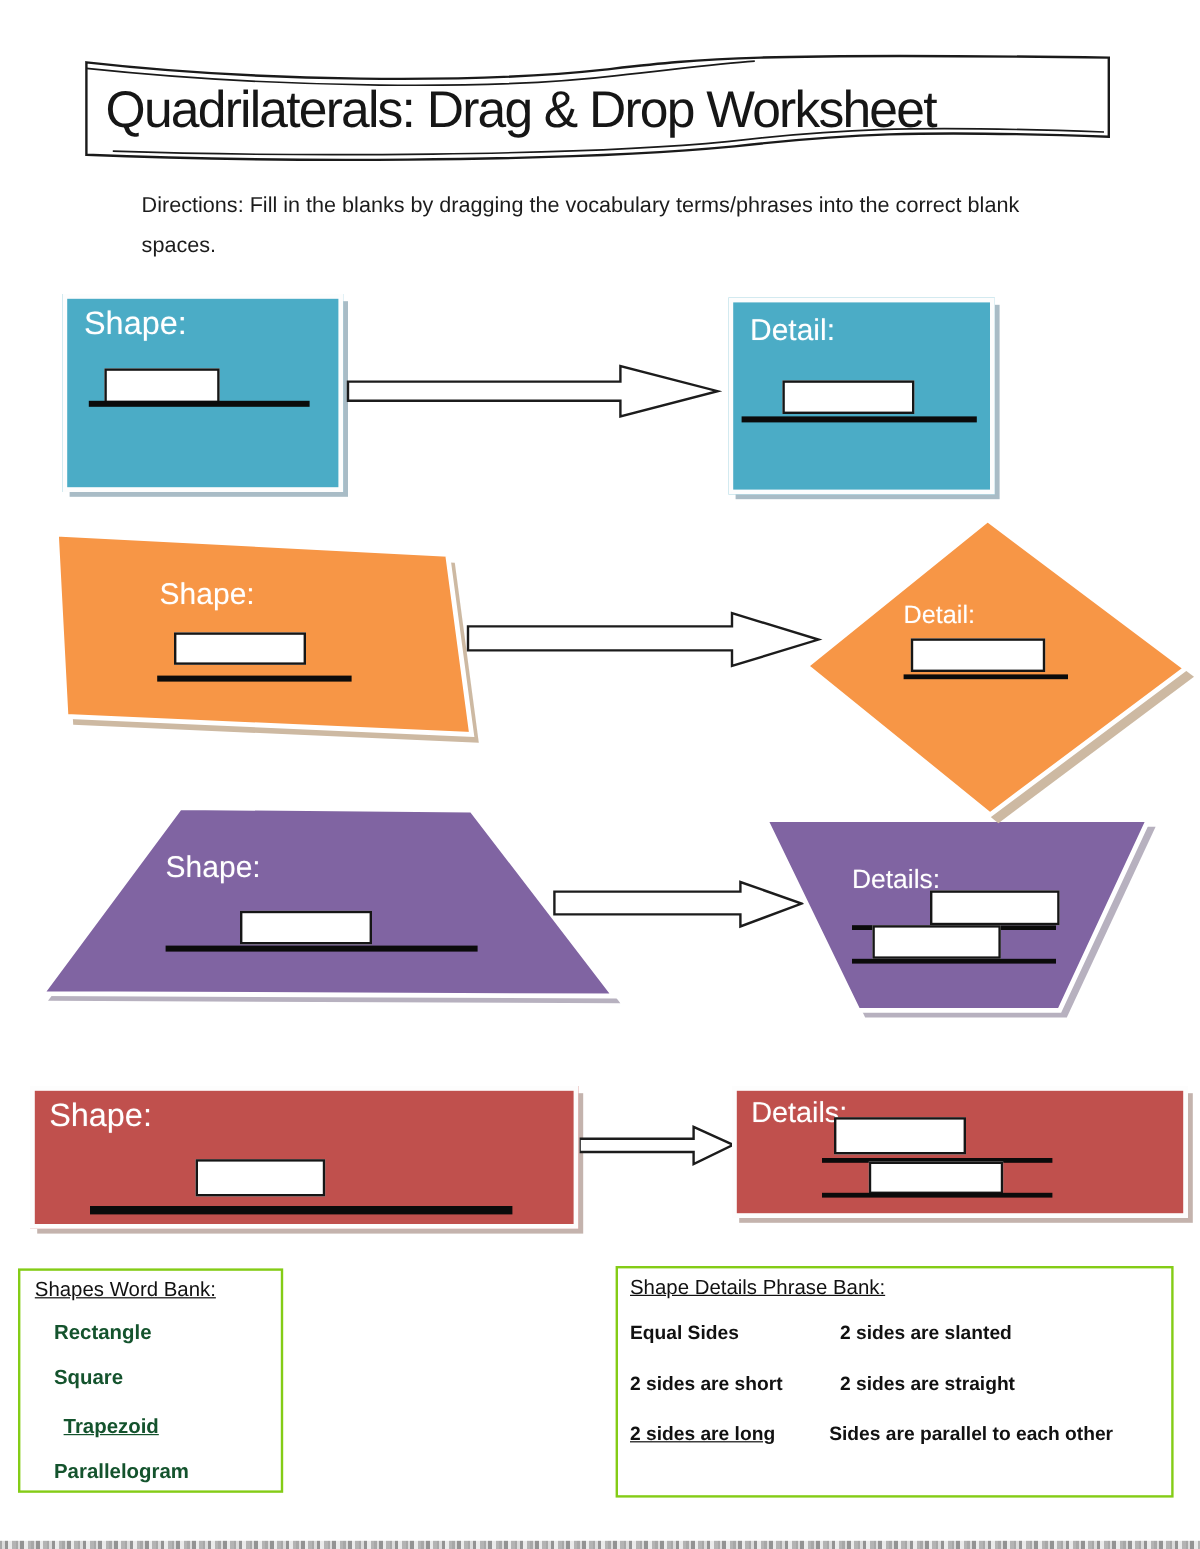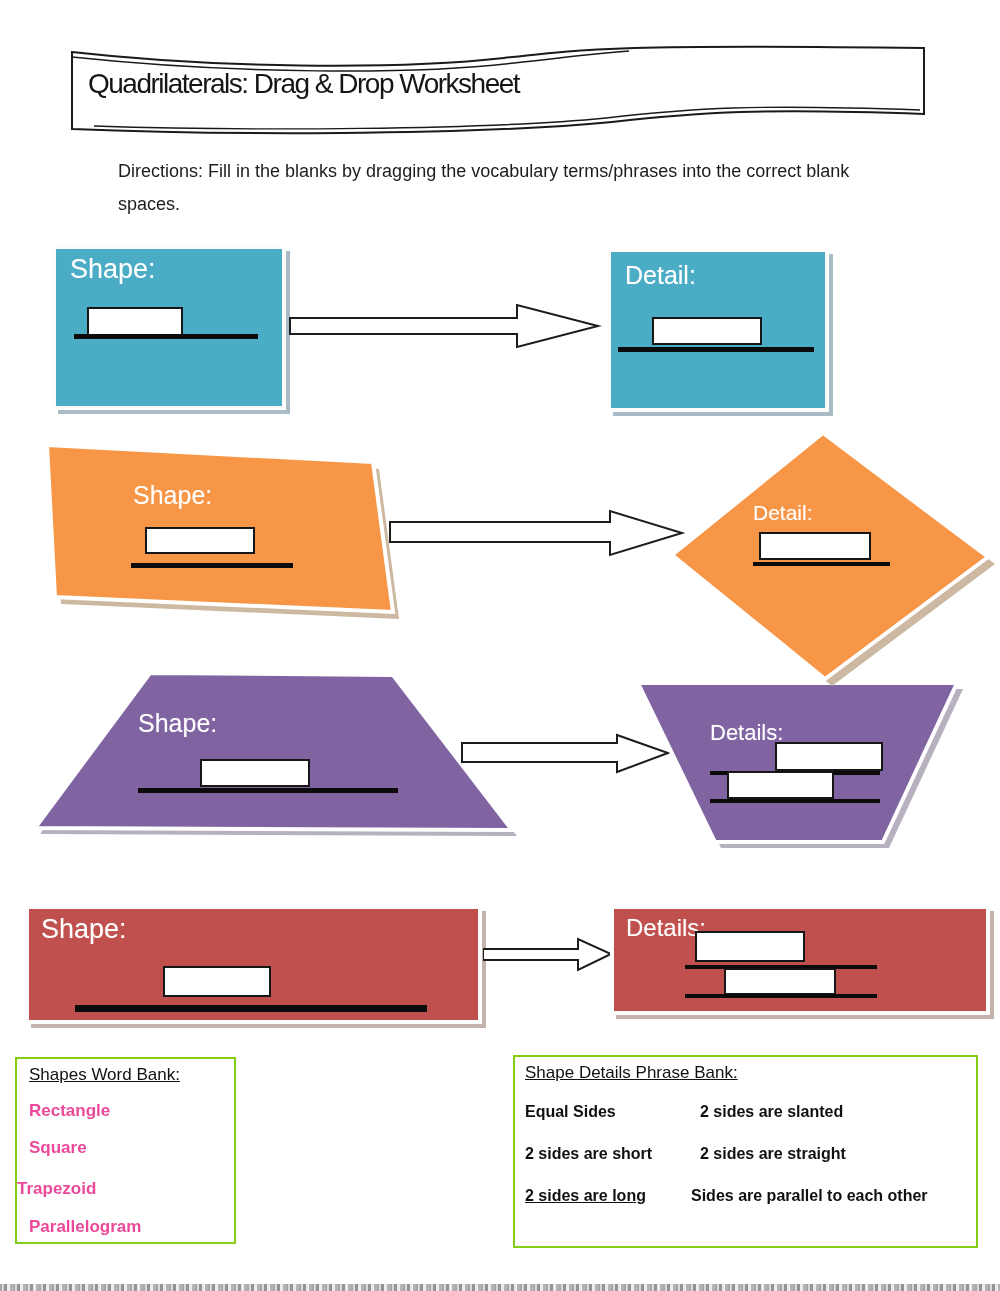--- a/index.html
+++ b/index.html
@@ -4,21 +4,21 @@
 <style>
   html,body{margin:0;padding:0;background:#fff;}
   .page{
     position:relative;width:1000px;height:1291px;background:#ffffff;
     font-family:"Liberation Sans",sans-serif;overflow:hidden;
   }
   .abs{position:absolute;}
   
   .page-title{
     left:88px;top:68px;width:720px;
-    font-size:28px;letter-spacing:-1.5px;color:#161616;font-weight:400;
+    font-size:43px;letter-spacing:-1.5px;color:#161616;font-weight:400;
   }
   .directions{
     left:118px;top:155px;width:755px;font-size:18px;line-height:33px;color:#1c1c1c;
   }
   .directions b{font-weight:400;}
   
   .panel{
     position:absolute;border:4px solid #fdfdfd;
   }
   .panel.teal{background:#4BACC6;box-shadow:5px 5px 0 -1px #a9bcc6;}
@@ -30,21 +30,21 @@
   .blank{
     position:absolute;background:#ffffff;border:2px solid #161616;box-sizing:border-box;
   }
   .bar{position:absolute;background:#0b0b0b;}
   svg{display:block;}
   .bank{
     position:absolute;background:#fff;border:2px solid #84cc16;box-sizing:border-box;
     color:#111;
   }
   .bank-title{position:absolute;font-size:17px;text-decoration:underline;color:#111;}
-  .bank-item{position:absolute;font-size:17px;font-weight:700;color:#ec4899;}
+  .bank-item{position:absolute;font-size:17px;font-weight:700;color:#14532d;margin-left:16px;}
   .phrase-item{position:absolute;font-size:16px;font-weight:700;color:#111;}
   .page-edge{
     left:0;top:1284px;width:1000px;height:7px;opacity:.75;
     background:repeating-linear-gradient(90deg,#8a8a8a 0 2px,#cfcfcf 2px 4px,#6f6f6f 4px 7px,#e4e4e4 7px 10px,#9a9a9a 10px 13px);
   }
 </style>
 </head>
 <body>
 
 <div class="page">
@@ -127,21 +127,21 @@
     <div class="bar" style="left:71px;top:56px;width:192px;height:4px;"></div>
     <div class="blank" style="left:81px;top:22px;width:110px;height:31px;"></div>
     <div class="blank" style="left:110px;top:59px;width:112px;height:27px;"></div>
     <div class="bar" style="left:71px;top:85px;width:192px;height:4px;"></div>
   </div>
 
   <div class="bank" style="left:15px;top:1057px;width:221px;height:187px;">
     <div class="bank-title" style="left:12px;top:6px;">Shapes Word Bank:</div>
     <div class="bank-item" style="left:12px;top:42px;">Rectangle</div>
     <div class="bank-item" style="left:12px;top:79px;">Square</div>
-    <div class="bank-item" style="left:0;top:120px;">Trapezoid</div>
+    <div class="bank-item" style="left:20px;top:120px;text-decoration:underline;">Trapezoid</div>
     <div class="bank-item" style="left:12px;top:158px;">Parallelogram</div>
   </div>
 
   <div class="bank" style="left:513px;top:1055px;width:465px;height:193px;">
     <div class="bank-title" style="left:10px;top:6px;">Shape Details Phrase Bank:</div>
     <div class="phrase-item" style="left:10px;top:46px;">Equal Sides</div>
     <div class="phrase-item" style="left:10px;top:88px;">2 sides are short</div>
     <div class="phrase-item" style="left:10px;top:130px;text-decoration:underline;">2 sides are long</div>
     <div class="phrase-item" style="left:185px;top:46px;">2 sides are slanted</div>
     <div class="phrase-item" style="left:185px;top:88px;">2 sides are straight</div>

